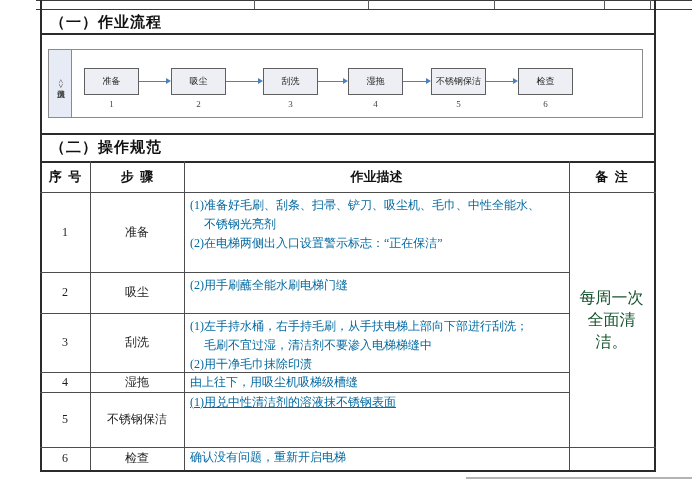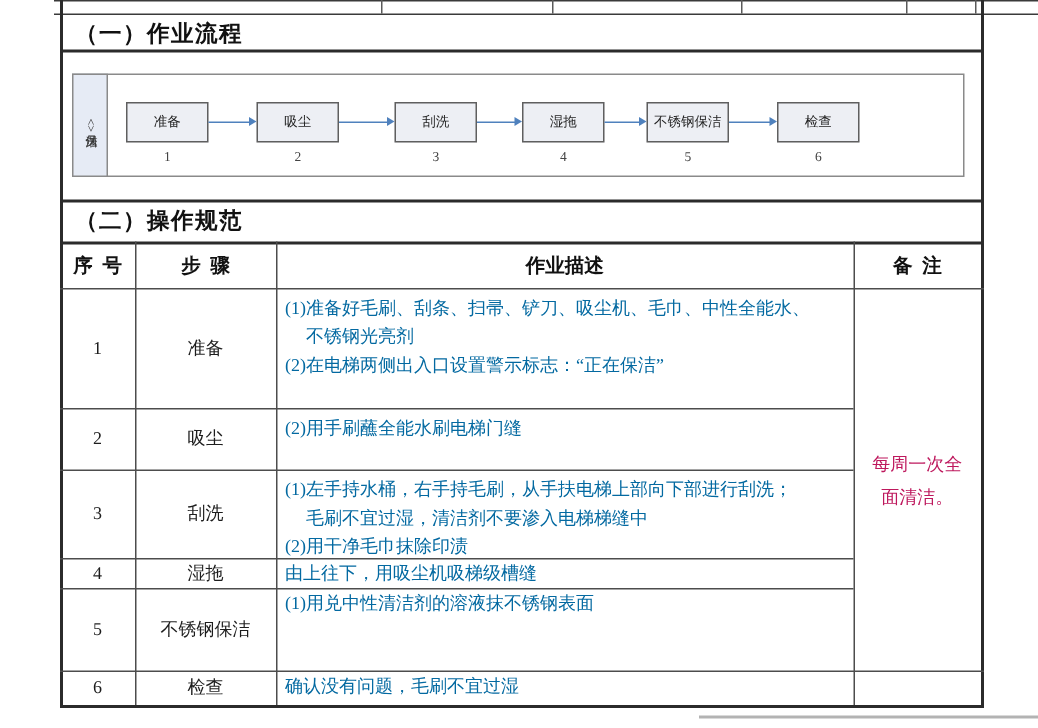--- a/index.html
+++ b/index.html
@@ -35,21 +35,21 @@
     border-left:5px solid #4f81bd; border-top:3.5px solid transparent; border-bottom:3.5px solid transparent; }
   
   .cell-center { position:absolute; display:flex; align-items:center; justify-content:center; }
   .hdr { font-weight:bold; font-size:13px; white-space:pre; color:#111; }
   .idx, .step { font-size:12px; color:#1d1d1d; }
   .desc { position:absolute; left:148px; width:385px; box-sizing:border-box;
     padding:4px 4px 0 6px; font-size:12px; color:#0369a1; }
   .dl { line-height:19px; white-space:nowrap; overflow:hidden; }
   .lh18 .dl { line-height:18px; }
   .dl.ind { padding-left:14px;font-family:Liberation Serif, serif; }
-  .remark-inner { width:68px; text-align:center; font-size:12px; line-height:22px; color:#be185d; }
+  .remark-inner { width:68px; text-align:center; font-size:16px; line-height:22px; color:#14532d; }
   .bottom-line { position:absolute; left:430px; top:477px; width:262px; height:2px; background:#b3b3b3; }
 </style>
 </head>
 <body>
 
 <div class="page">
 
   <div>
     <div class="hline" style="left:0;top:0;width:692px;"></div>
     <div class="tick" style="left:218px;"></div>
@@ -165,28 +165,28 @@
     </div>
 
     <div class="cell-center idx" style="left:4px;top:372px;width:50px;height:20px;">4</div>
     <div class="cell-center step" style="left:54px;top:372px;width:94px;height:20px;">湿拖</div>
     <div class="desc lh18" style="top:372px;height:20px;padding-top:1px;">
       <div class="dl">由上往下，用吸尘机吸梯级槽缝</div>
     </div>
 
     <div class="cell-center idx" style="left:4px;top:392px;width:50px;height:55px;">5</div>
     <div class="cell-center step" style="left:54px;top:392px;width:94px;height:55px;">不锈钢保洁</div>
-    <div class="desc lh18" style="top:392px;height:55px;padding-top:1px;">
+    <div class="desc lh18" style="top:392px;height:55px;padding-top:1px;text-decoration:underline;">
       <div class="dl">(1)用兑中性清洁剂的溶液抹不锈钢表面</div>
     </div>
 
     <div class="cell-center idx" style="left:4px;top:447px;width:50px;height:23px;">6</div>
     <div class="cell-center step" style="left:54px;top:447px;width:94px;height:23px;">检查</div>
     <div class="desc" style="top:447px;height:23px;padding-top:1px;">
-      <div class="dl">确认没有问题，毛刷不宜过湿</div>
+      <div class="dl">确认没有问题，重新开启电梯</div>
     </div>
 
     <div class="cell-center" style="left:533px;top:192px;width:85px;height:255px;">
       <div class="remark-inner">每周一次全面清洁。</div>
     </div>
     <div class="cell-center" style="left:533px;top:447px;width:85px;height:23px;"></div>
   </div>
 
   <div class="bottom-line"></div>
 

